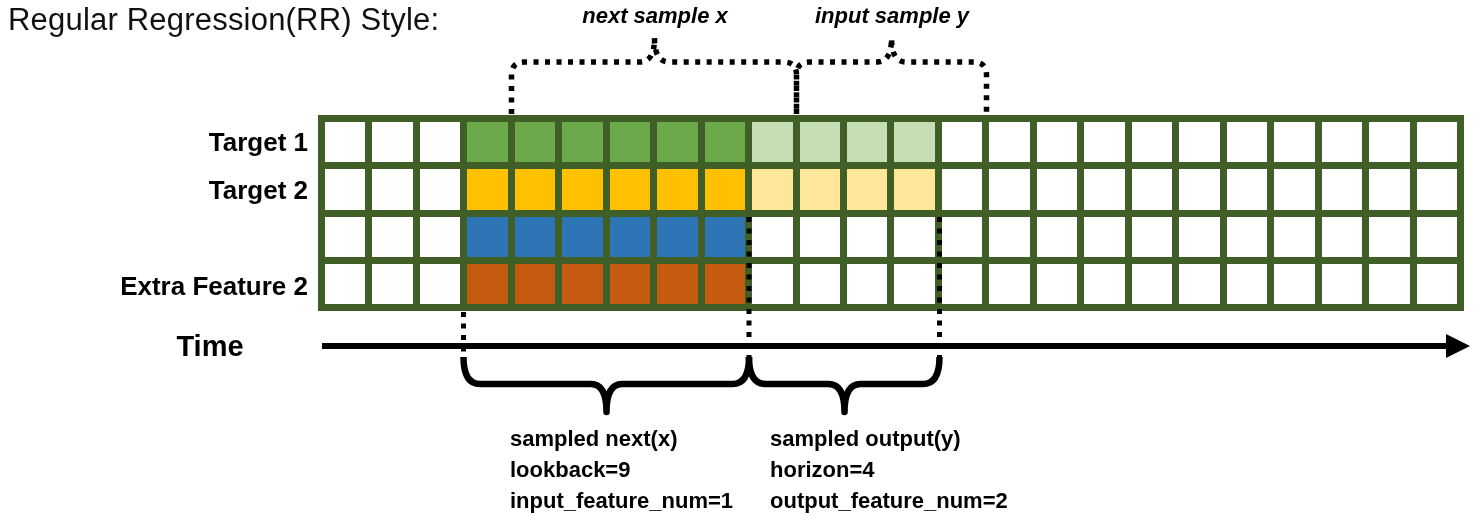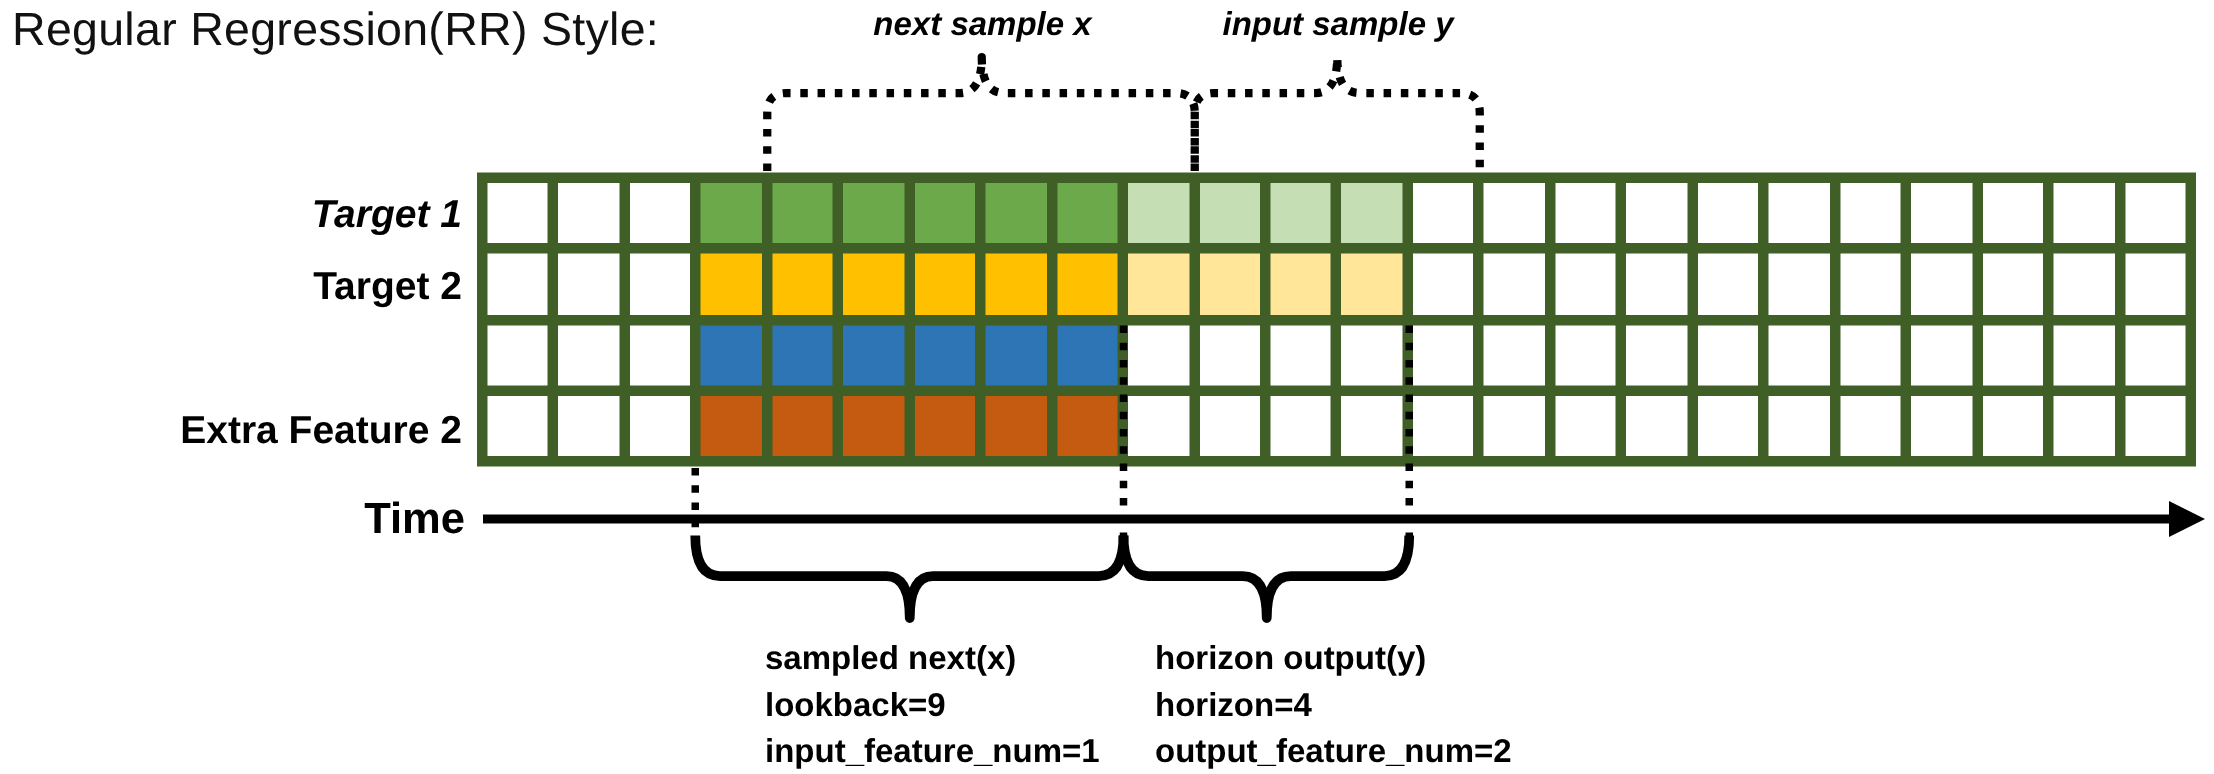--- a/index.html
+++ b/index.html
@@ -35,31 +35,31 @@
   .row-label {
     position: absolute;
     right: 1168px;           
     width: 300px;
     text-align: right;
     font-size: 26px;
     font-weight: bold;
     line-height: 32px;
     white-space: nowrap;
   }
-  .row-label.r0 { top: 126px; font-style: italic; }
+  .row-label.r0 { top: 126px; }
   .row-label.r1 { top: 174px; }
   .row-label.r2 { top: 222px; }
   .row-label.r3 { top: 270px; }
 
   .time-label {
     position: absolute;
     right: 1166px;           
     width: 200px;
     top: 330px;
-    text-align: right;
+    text-align: center;
     font-size: 29px;
     font-weight: bold;
     white-space: nowrap;
   }
 
   .sample-grid {
     position: absolute;
     left: 318px; top: 115px;
     width: 1146px; height: 196px;
     box-sizing: border-box;
@@ -221,18 +221,18 @@
 
     <path d="M 749 357 Q 749 384 765.5 384 L 828.5 384 Q 844.5 384 844.5 412 Q 844.5 384 860.5 384 L 923 384 Q 939.5 384 939.5 357" fill="none" stroke="#000" stroke-width="6.5" stroke-linejoin="round"></path>
   </svg>
 
   <div class="legend left">
     <div>sampled next(x)</div>
     <div>lookback=9</div>
     <div>input_feature_num=1</div>
   </div>
   <div class="legend right">
-    <div>horizon output(y)</div>
+    <div>sampled output(y)</div>
     <div>horizon=4</div>
     <div>output_feature_num=2</div>
   </div>
 
 </div>
 
 </body></html>

